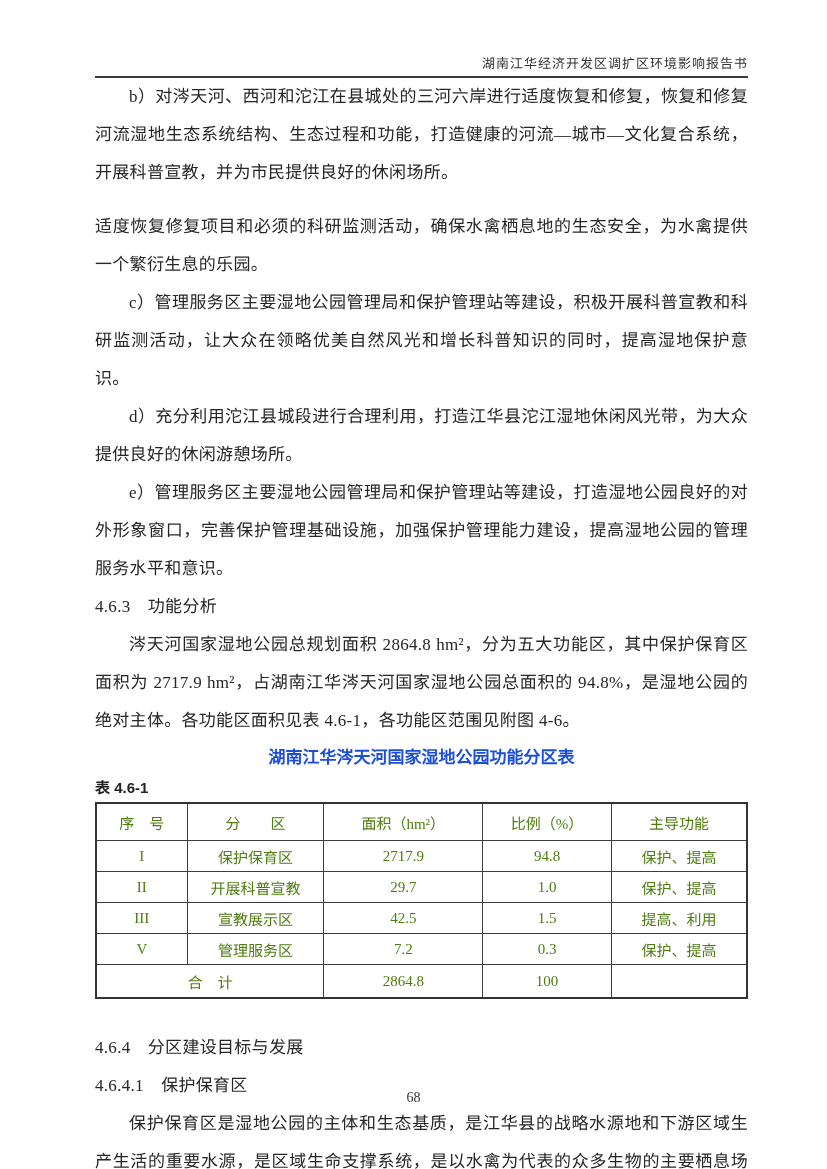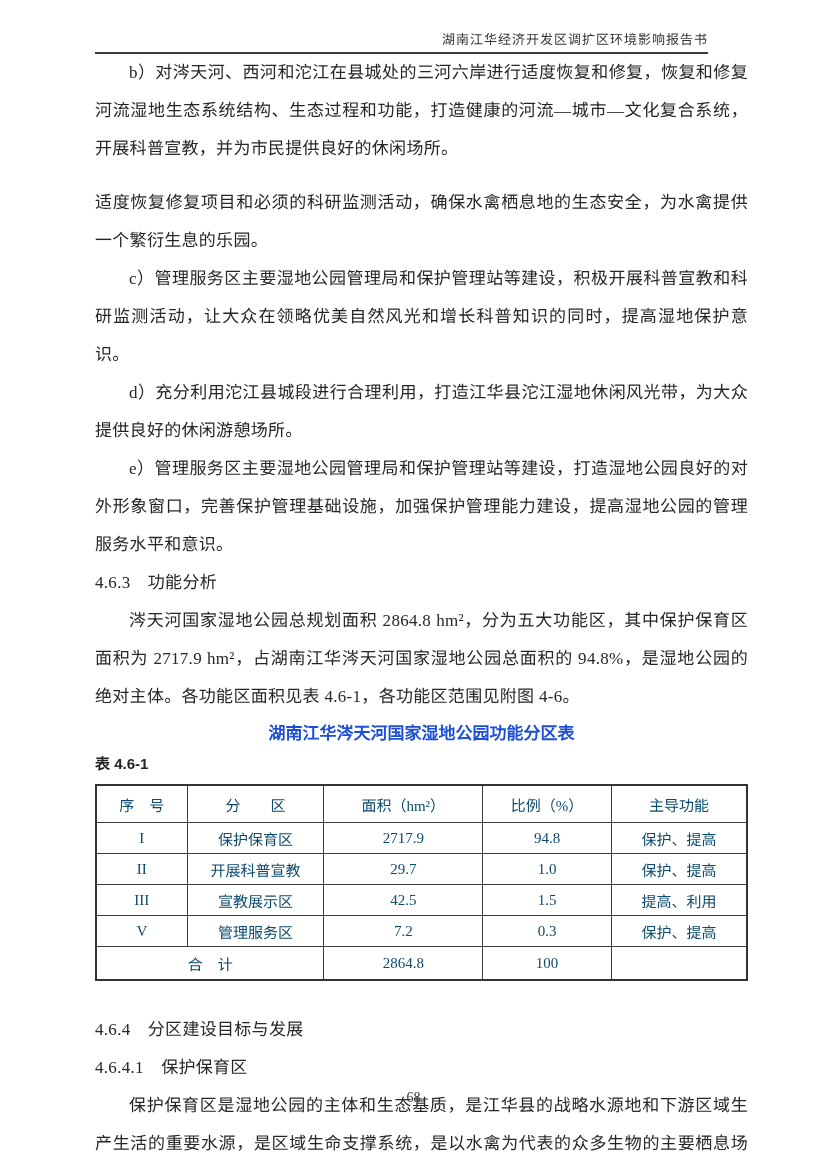--- a/index.html
+++ b/index.html
@@ -15,23 +15,23 @@
     overflow: hidden;
     color: #262626;
     font-family: "Liberation Serif", "DejaVu Serif", serif;
   }
   .content {
     padding-left: 95px;
     padding-right: 79px; 
   }
   
   .header {
-    padding-top: 32px;
+    padding-top: 56px;
     margin-left: 95px;
-    margin-right: 119px;
+    margin-right: 79px;
     border-bottom: 2px solid #3a3a3a;
     padding-bottom: 4px;
   }
   .header-text {
     text-align: right;
     font-size: 13px;
     letter-spacing: 1px;
     color: #333333;
     line-height: 16px;
   }
@@ -60,29 +60,29 @@
     font-size: 17px;
     line-height: 36px;
     text-align: center;
     color: #1d4ed8;
   }
   .table-label {
     font-family: "Liberation Sans", "DejaVu Sans", sans-serif;
     font-weight: bold;
     font-size: 15px;
     line-height: 24px;
-    margin-bottom: 8px;
+    margin-bottom: 2px;
     color: #222222;
   }
   table.zonetable {
     width: 100%;
     border-collapse: collapse;
     border: 2px solid #333333;
     font-size: 15px;
-    color: #0c4a6e;
+    color: #4d7c0f;
   }
   table.zonetable th, table.zonetable td {
     border: 1px solid #3d3d3d;
     text-align: center;
     vertical-align: middle;
     font-weight: normal;
     padding: 0 2px;
   }
   table.zonetable tr.head-row th { height: 36px; }
   table.zonetable tr.data-row td { height: 30px; }

